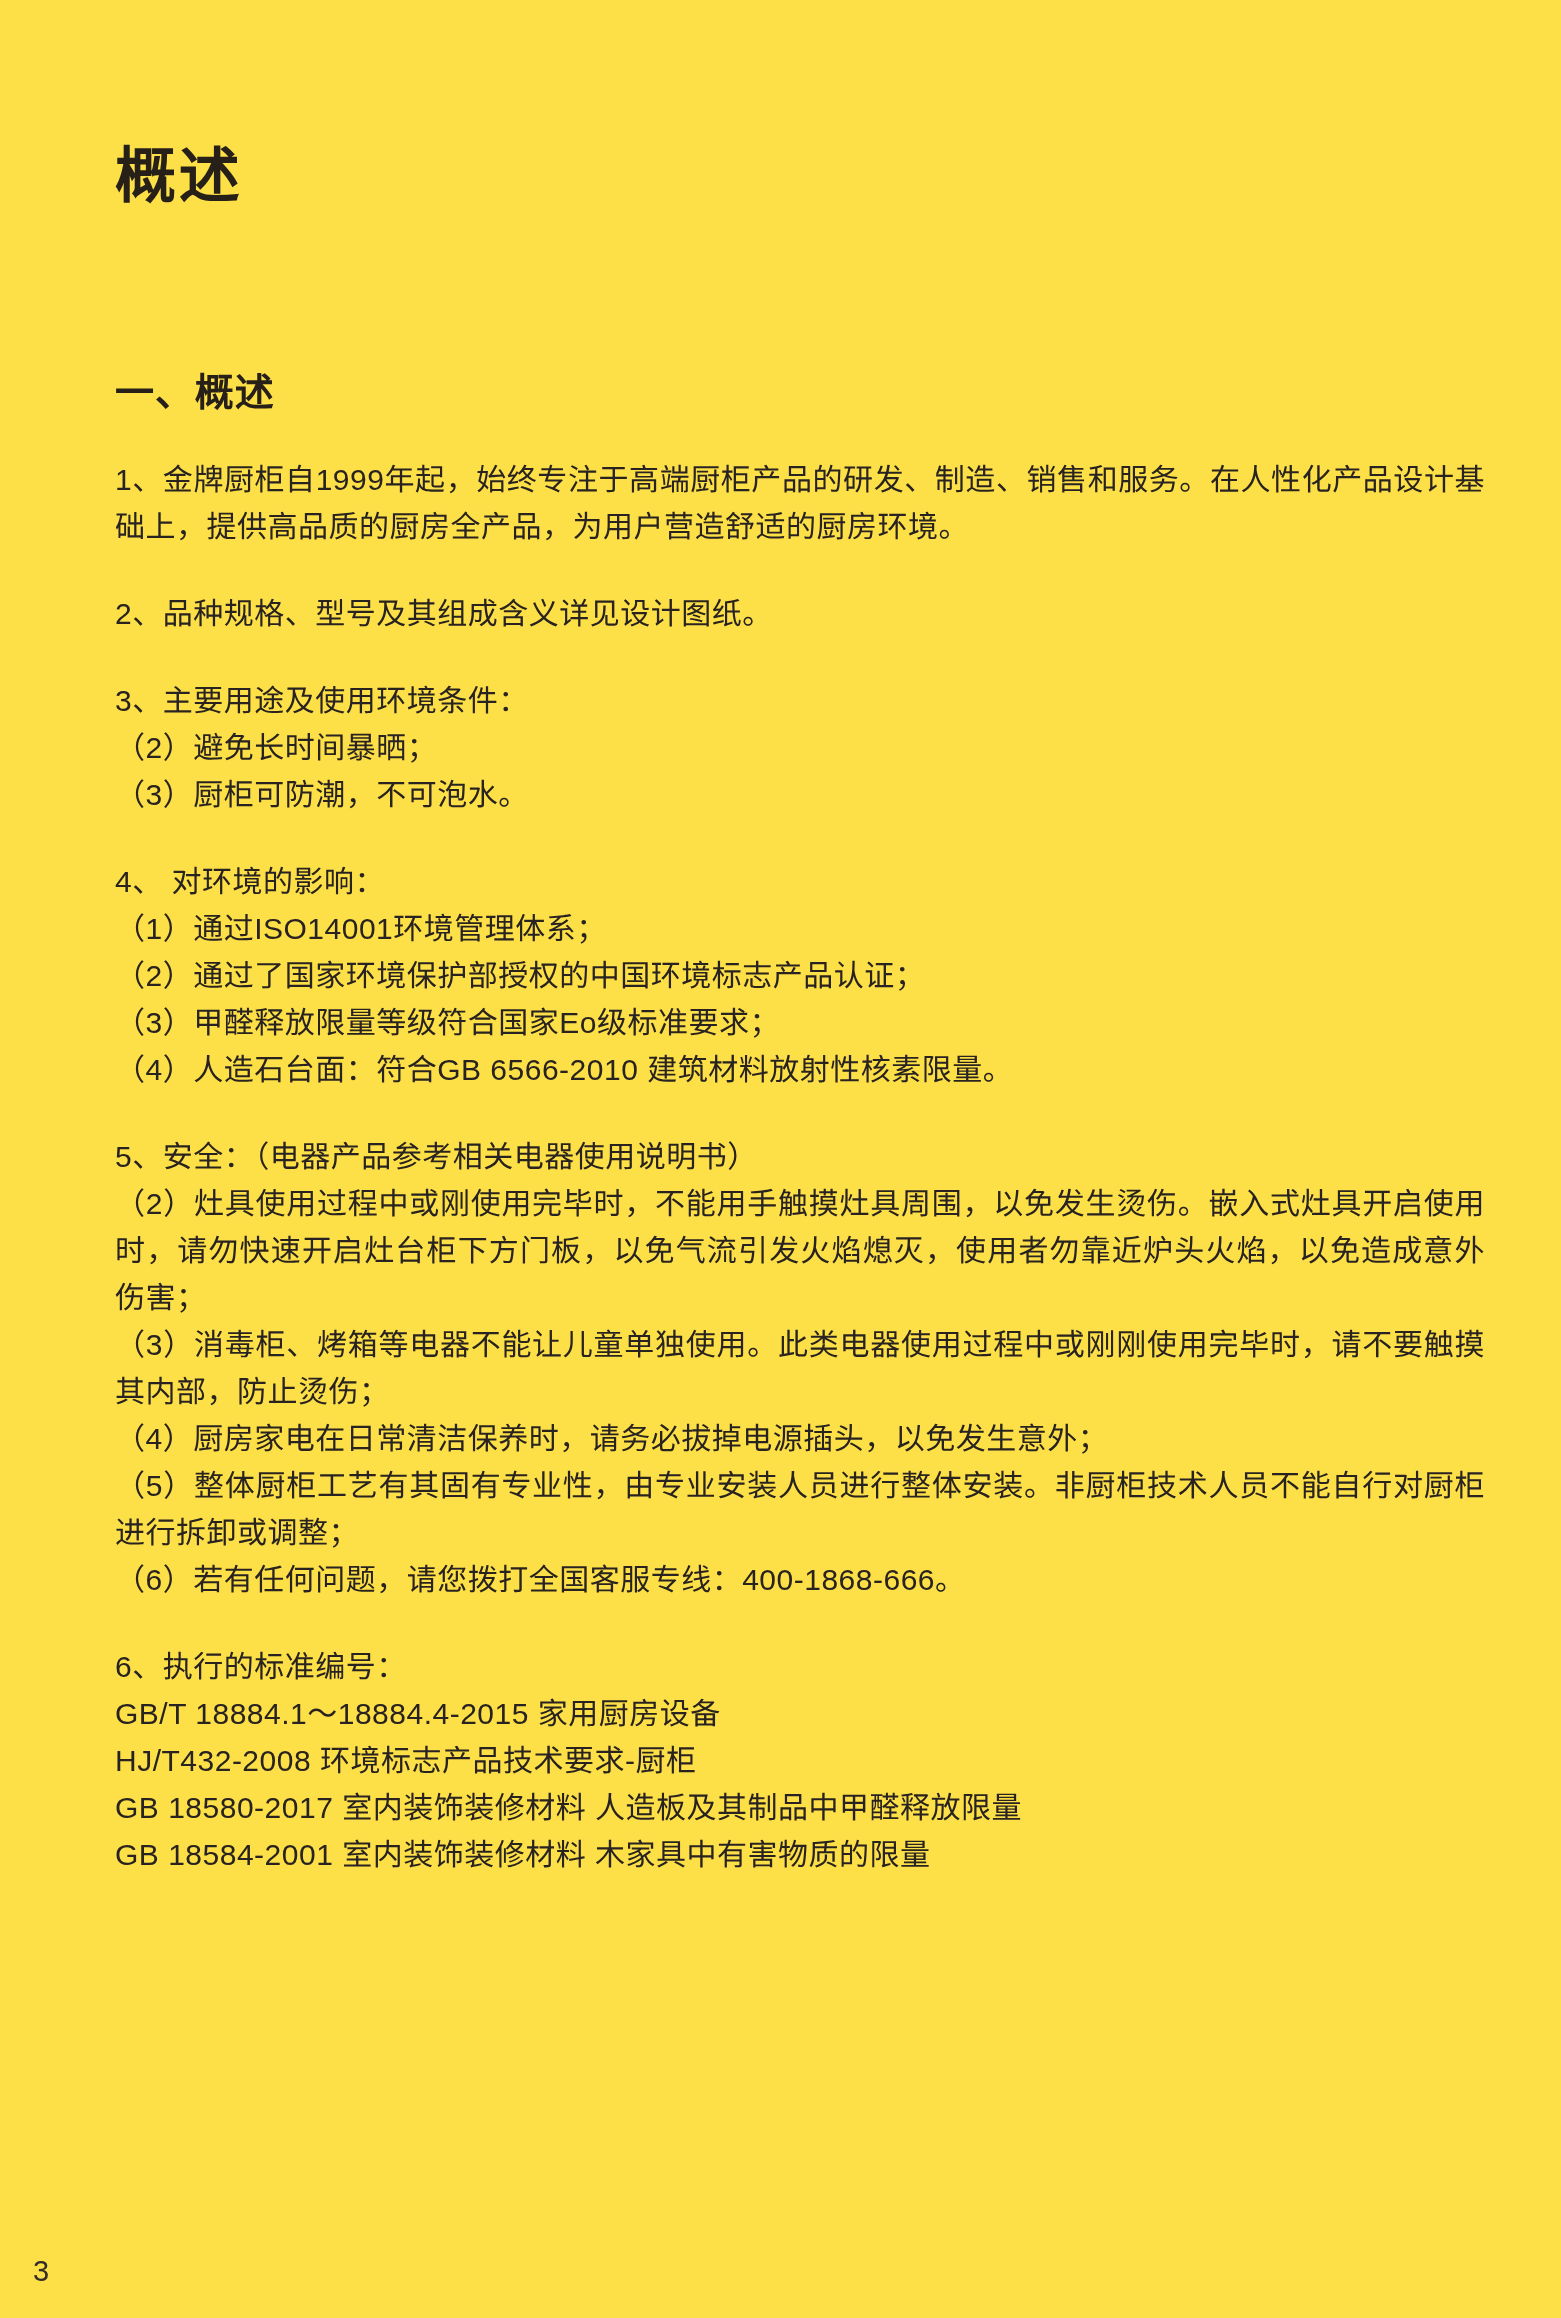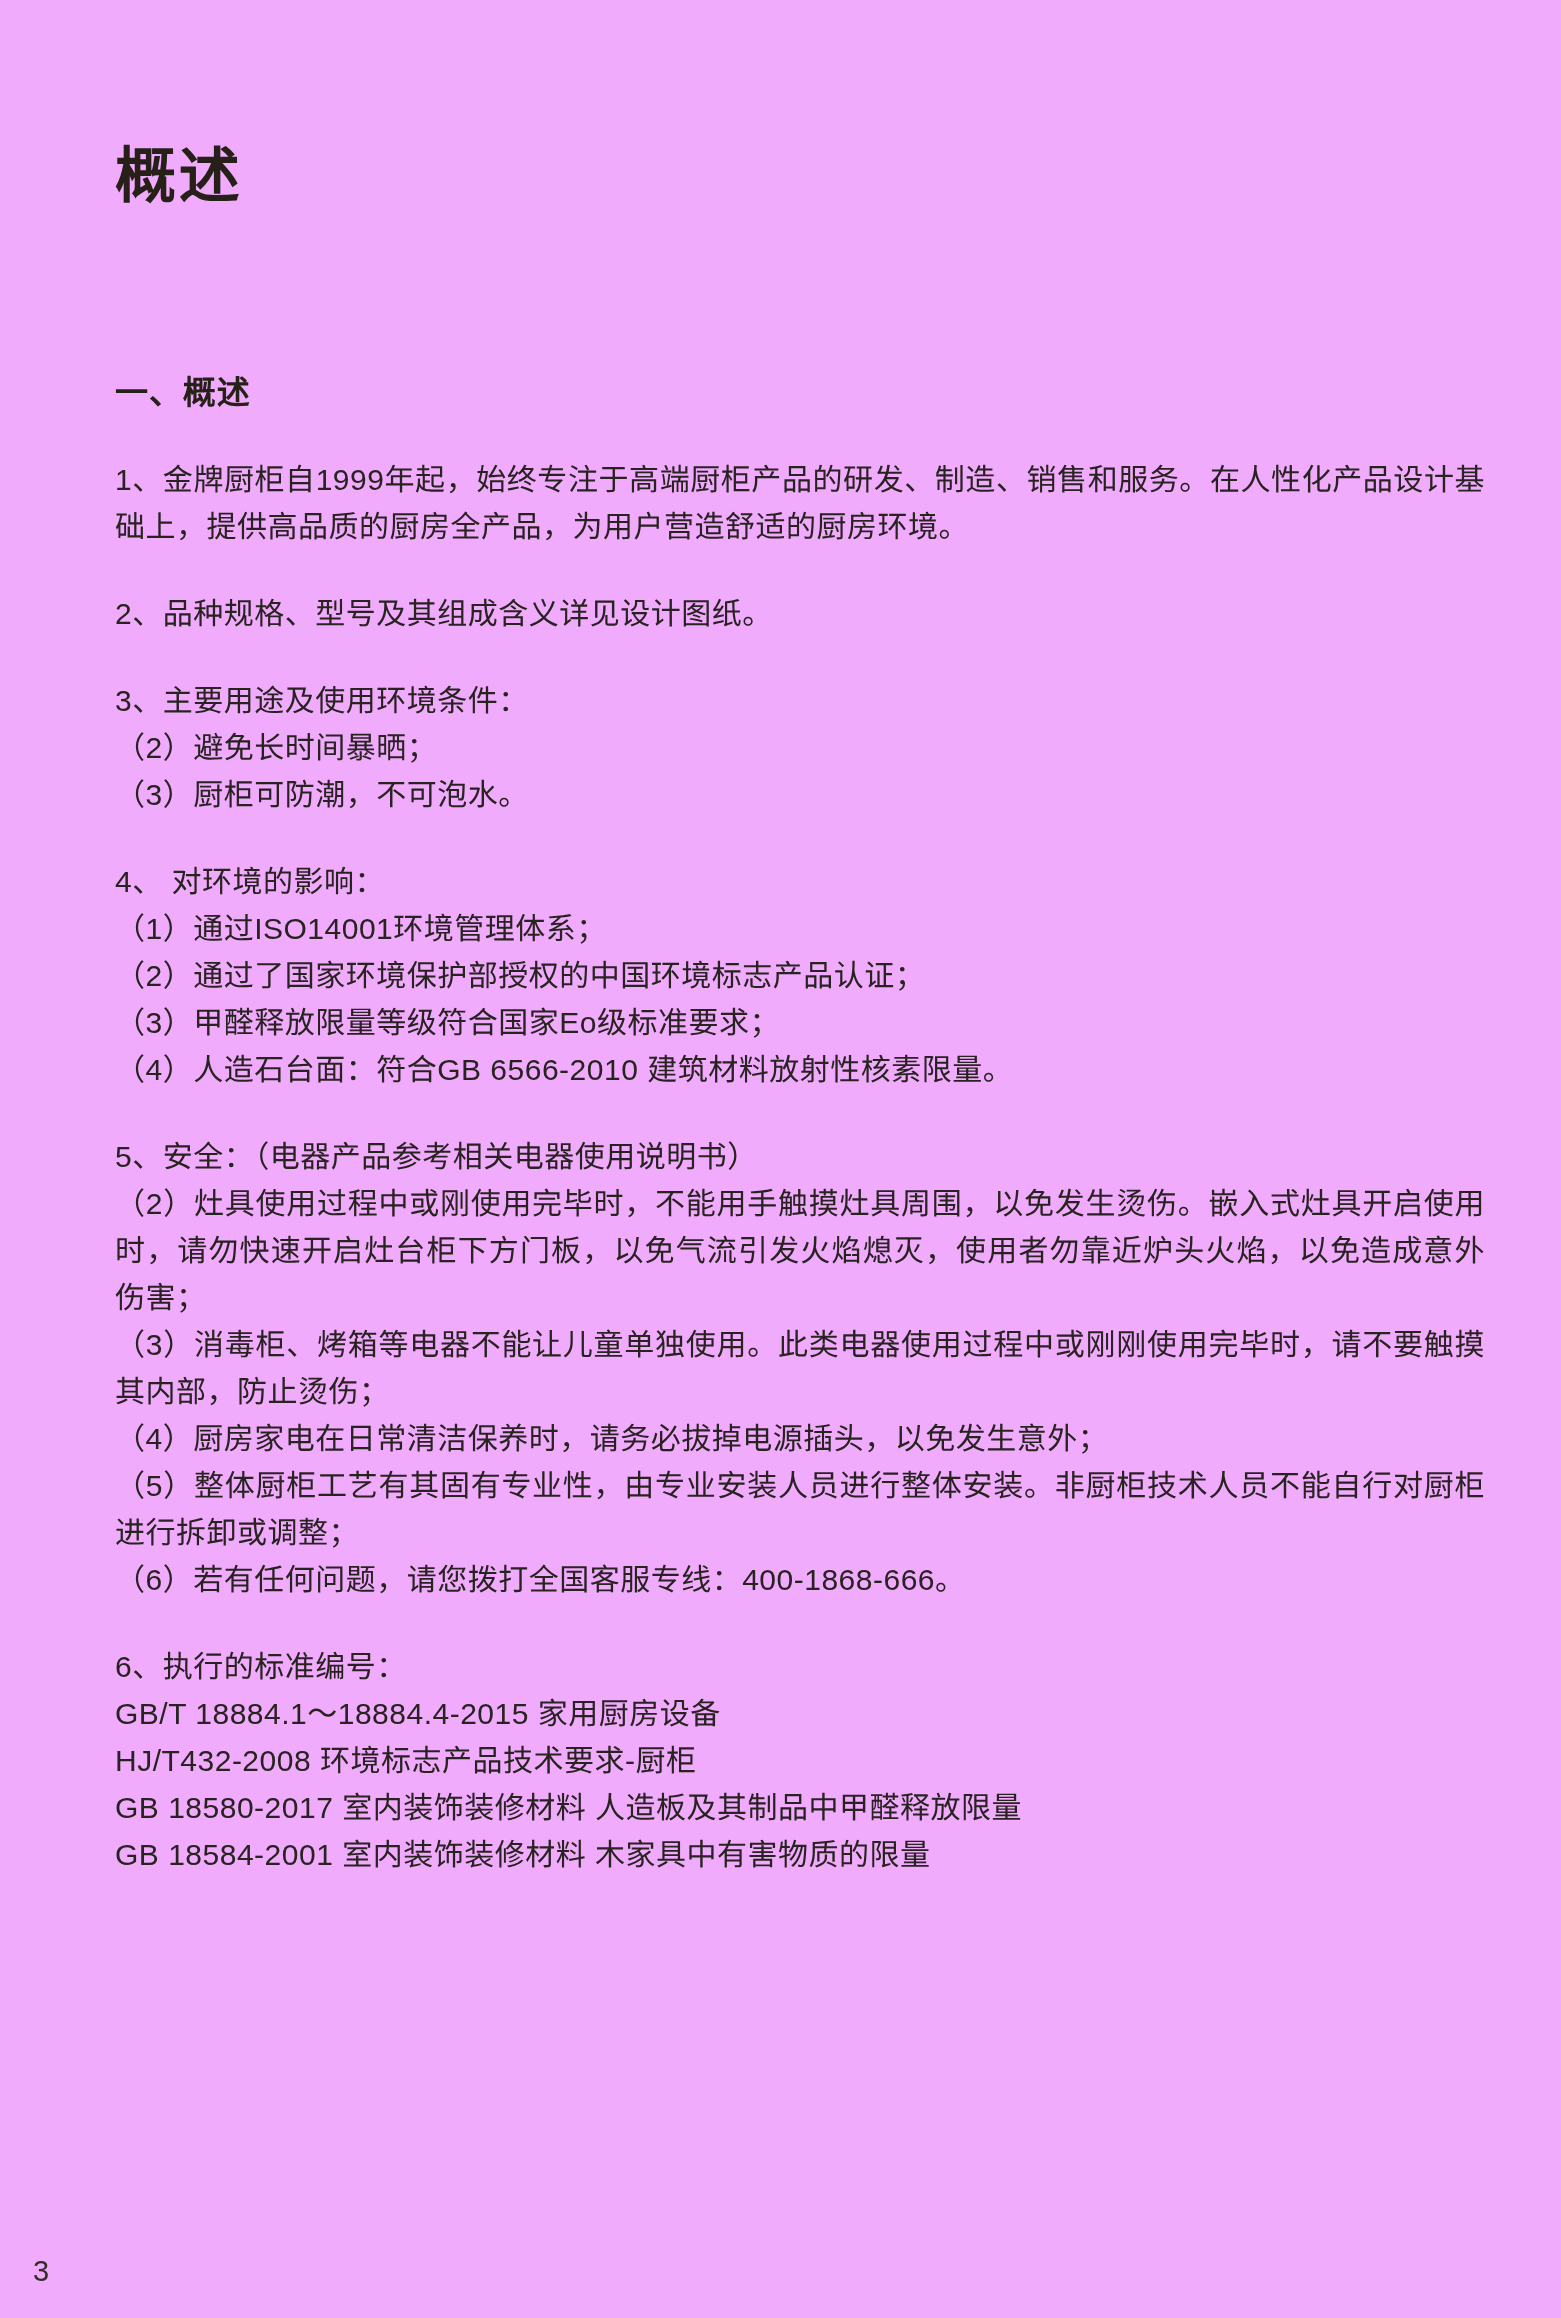--- a/index.html
+++ b/index.html
@@ -4,21 +4,21 @@
 <style>
   html, body {
     margin: 0;
     padding: 0;
     background: #ffffff;
   }
   .page {
     position: relative;
     width: 1561px;
     height: 2319px;
-    background: #f0abfc;
+    background: #fde047;
     color: #282220;
     font-family: "Liberation Sans", "DejaVu Sans", sans-serif;
     overflow: hidden;
   }
   .content {
     position: absolute;
     left: 115px;
     right: 76px;
     top: 0;
   }
@@ -26,21 +26,21 @@
     margin: 0;
     padding-top: 140px;
     font-size: 61px;
     line-height: 72px;
     font-weight: 700;
     letter-spacing: 2.8px;
     color: #262019;
   }
   .section-heading {
     margin: 157px 0 0 0;
-    font-size: 33px;
+    font-size: 39px;
     line-height: 47px;
     font-weight: 700;
     letter-spacing: 0.9px;
     color: #262019;
   }
   .block {
     margin-top: 40px;
     font-size: 30px;
     line-height: 47px;
     letter-spacing: 0.5px;

